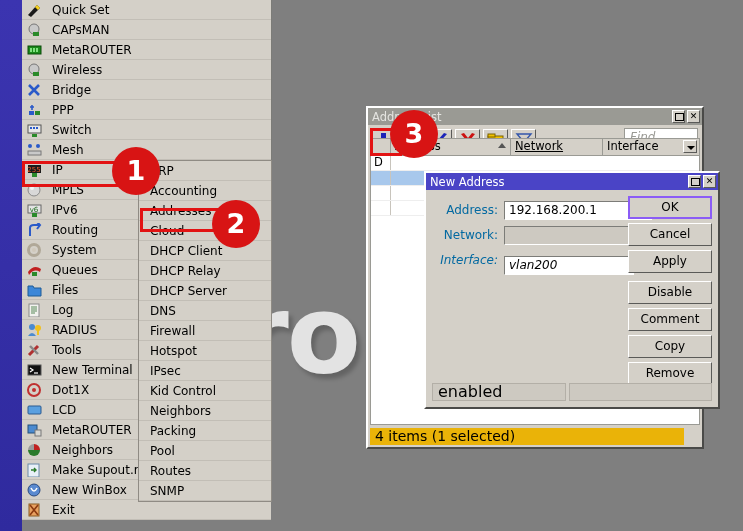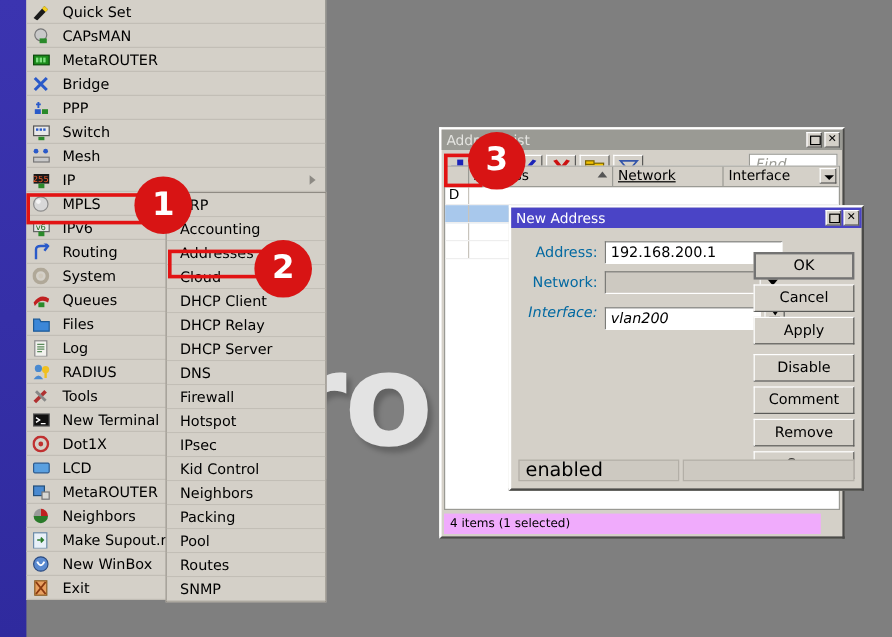--- a/index.html
+++ b/index.html
@@ -63,21 +63,21 @@
            border:1px solid #9a9a94;box-sizing:border-box;}
   #al-head{display:flex;height:16px;background:#d4d0c8;border-bottom:1px solid #9a9a94;font-size:11.5px;}
   #al-head .hc{border-right:1px solid #9a9a94;padding-left:4px;line-height:15px;position:relative;box-sizing:border-box;}
   #al-head .hc .srt{position:absolute;right:4px;top:4px;width:0;height:0;
       border-bottom:5px solid #555;border-left:4px solid transparent;border-right:4px solid transparent;}
   .alrow{display:flex;height:14px;font-size:11.5px;border-bottom:1px solid #eee;}
   .alrow .fc{width:20px;border-right:1px solid #c8c4bc;padding-left:3px;line-height:13px;box-sizing:border-box;}
   .alrow .cc{padding-left:4px;line-height:13px;box-sizing:border-box;}
   .sel{background:#a8c8ec;}
   #al-status{position:absolute;left:2px;right:18px;bottom:2px;height:17px;line-height:17px;
-             padding-left:5px;font-size:10px;background:#f0abfc;}
+             padding-left:5px;font-size:14px;background:#eab308;}
   #al-drop{position:absolute;right:2px;top:1px;width:14px;height:13px;background:#d4d0c8;
            border-top:1px solid #fff;border-left:1px solid #fff;border-right:1px solid #5a5a58;
            border-bottom:1px solid #5a5a58;box-sizing:border-box;}
   #al-drop::after{content:"";position:absolute;left:3px;top:5px;width:0;height:0;
            border-top:4px solid #000;border-left:4px solid transparent;border-right:4px solid transparent;}
 
   
   #newaddr{left:424px;top:171px;width:296px;height:238px;}
   #newaddr .tbar{background:#4a44c6;color:#fff;}
   #na-form{position:absolute;left:0;top:19px;right:0;bottom:0;}
@@ -95,21 +95,21 @@
         border-bottom:1px solid #5a5a58;box-sizing:border-box;}
   .arwbtn2::after{content:"";position:absolute;left:4px;top:5px;width:0;height:0;
         border-top:6px solid #000;border-left:4px solid transparent;border-right:4px solid transparent;}
   .arwbtn2::before{content:"";position:absolute;left:3px;top:12px;width:9px;height:2px;background:#000;}
 
   .btncol{position:absolute;right:6px;top:4px;width:84px;}
   .dbtn{width:84px;height:23px;margin-bottom:4px;background:#d4d0c8;font-size:12px;
         text-align:center;line-height:21px;box-sizing:border-box;
         border-top:1px solid #fff;border-left:1px solid #fff;border-right:1px solid #5a5a58;
         border-bottom:1px solid #5a5a58;}
-  .dbtn.def{border:2px solid #737373;line-height:19px;margin-top:14px;}
+  .dbtn.def{border:2px solid #8b5cf6;line-height:19px;}
   .dbtn.gap{margin-top:8px;}
   #na-status{position:absolute;left:6px;right:6px;bottom:6px;height:18px;display:flex;}
   #na-status .s1{flex:0 0 134px;background:#cdc9c1;border:1px solid #b3afa7;box-sizing:border-box;
         font-size:16px;line-height:16px;padding-left:5px;}
   #na-status .s2{flex:1;margin-left:3px;background:#cdc9c1;border:1px solid #b3afa7;box-sizing:border-box;}
 
   
   .redbox{position:absolute;border:3px solid #e21313;box-sizing:border-box;}
   .badge{position:absolute;width:48px;height:48px;border-radius:50%;background:#d81414;
          color:#fff;font-size:27px;font-weight:bold;text-align:center;line-height:48px;
@@ -139,20 +139,24 @@
         <div class="mi"><span class="ic"><svg width="15" height="14" viewBox="0 0 15 14">
               <circle cx="7" cy="6" r="5" fill="#c9c9c9" stroke="#777"></circle>
               <rect x="6" y="9" width="6" height="4" fill="#2a8a2a"></rect>
             </svg></span><span>CAPsMAN</span></div>
         <div class="mi"><span class="ic"><svg width="15" height="14" viewBox="0 0 15 14">
               <rect x="1" y="3" width="13" height="8" fill="#1a8a1a" stroke="#0a4a0a"></rect>
               <rect x="3" y="5" width="2" height="4" fill="#7fe07f"></rect>
               <rect x="6" y="5" width="2" height="4" fill="#7fe07f"></rect>
               <rect x="9" y="5" width="2" height="4" fill="#7fe07f"></rect>
             </svg></span><span>MetaROUTER</span></div>
+        <div class="mi"><span class="ic"><svg width="15" height="14" viewBox="0 0 15 14">
+              <circle cx="7" cy="6" r="5" fill="#c9c9c9" stroke="#777"></circle>
+              <rect x="6" y="9" width="6" height="4" fill="#2a8a2a"></rect>
+            </svg></span><span>Wireless</span></div>
         <div class="mi"><span class="ic"><svg width="15" height="14" viewBox="0 0 15 14">
               <path d="M2 2 L12 12 M12 2 L2 12" stroke="#2a5ac9" stroke-width="2.6"></path>
             </svg></span><span>Bridge</span></div>
         <div class="mi"><span class="ic"><svg width="15" height="14" viewBox="0 0 15 14">
               <rect x="2" y="8" width="5" height="4" fill="#2a5ac9"></rect>
               <rect x="8" y="8" width="5" height="4" fill="#2a8a2a"></rect>
               <path d="M5 2 L5 7 M3 4 L7 4" stroke="#2a5ac9" stroke-width="1.6"></path>
             </svg></span><span>PPP</span></div>
         <div class="mi"><span class="ic"><svg width="15" height="14" viewBox="0 0 15 14">
               <rect x="1" y="2" width="13" height="8" fill="#e8e8e8" stroke="#555"></rect>
@@ -387,22 +391,22 @@
         <span class="finp" style="width:130px;margin-top:10px;">vlan200</span>
         <span class="arwbtn2"></span>
       </div>
 
       <div class="btncol" id="na-buttons">
           <div class="dbtn def">OK</div>
           <div class="dbtn">Cancel</div>
           <div class="dbtn">Apply</div>
           <div class="dbtn gap">Disable</div>
           <div class="dbtn">Comment</div>
+          <div class="dbtn">Copy</div>
           <div class="dbtn">Remove</div>
-          <div class="dbtn">Copy</div>
         </div>
 
       <div id="na-status">
         <div class="s1">enabled</div>
         <div class="s2"></div>
       </div>
     </div>
   </div>
 
   <div class="redbox" style="left:22px;top:161px;width:118px;height:26px;"></div>

